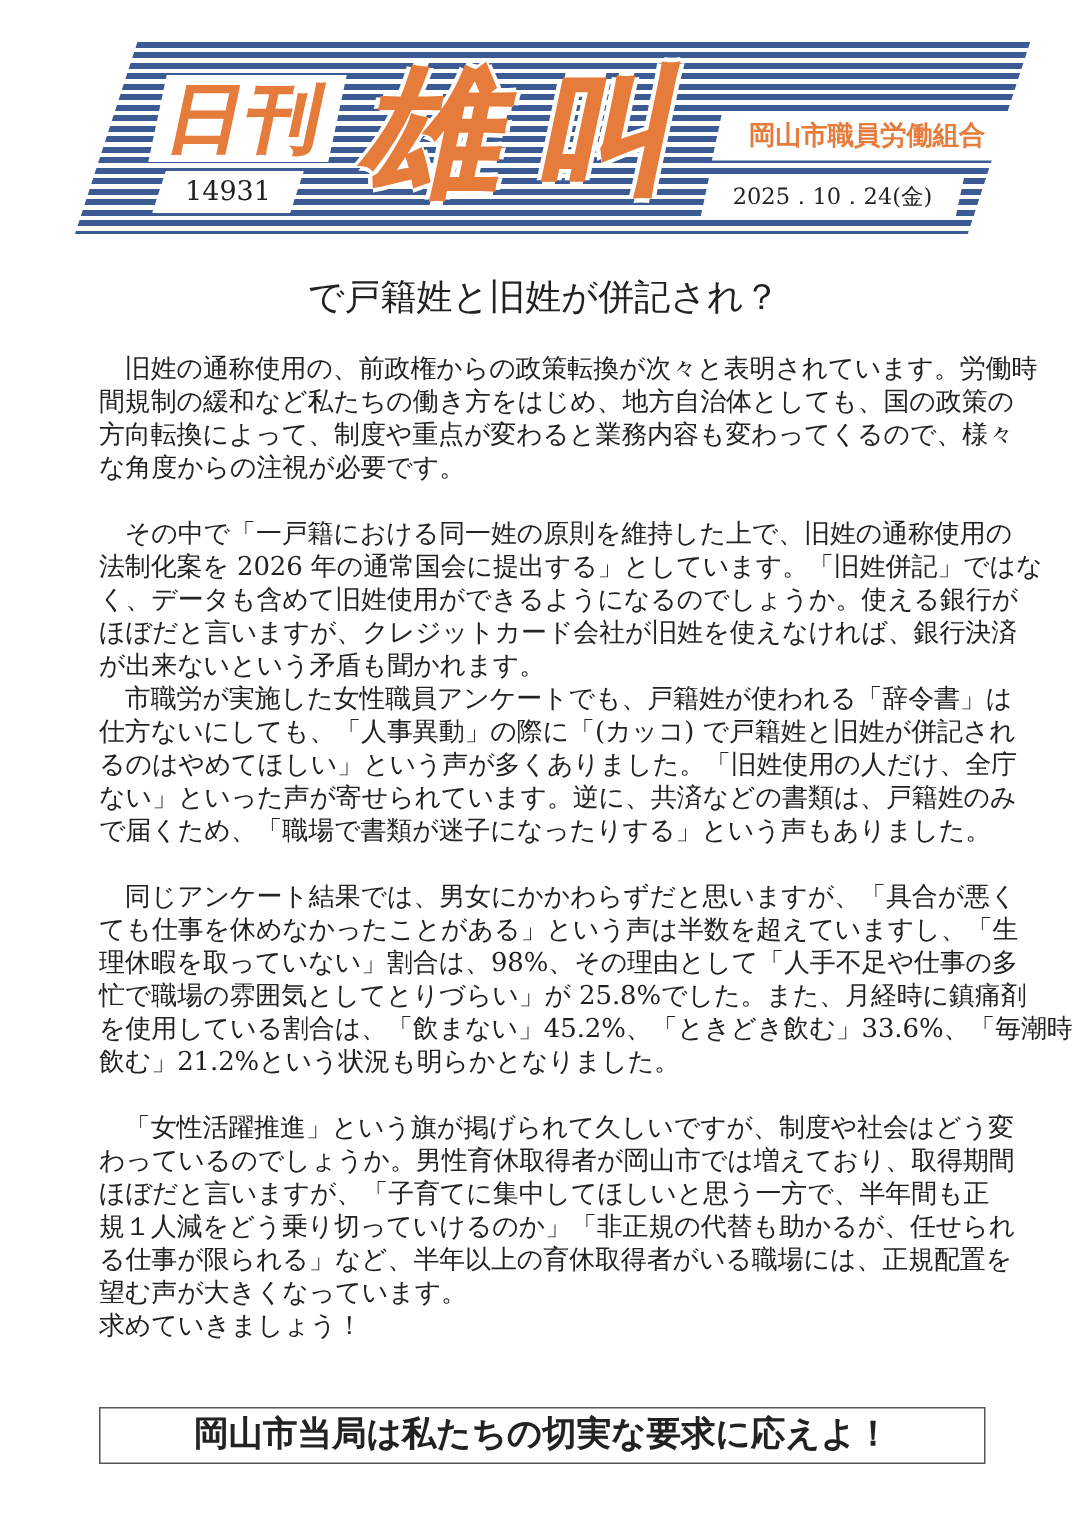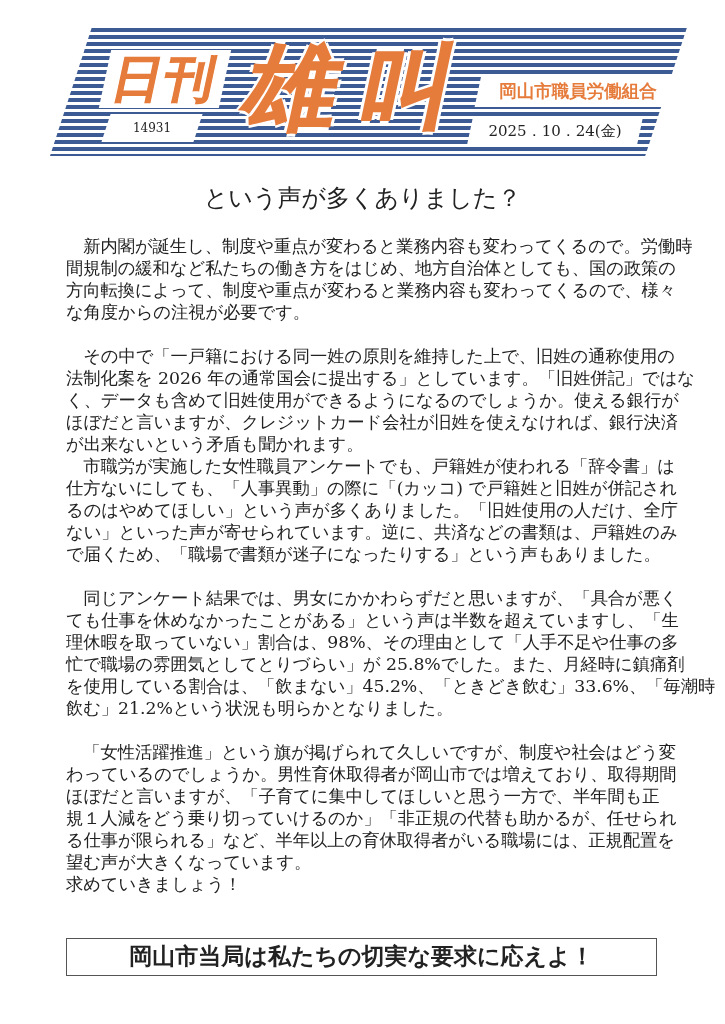--- a/index.html
+++ b/index.html
@@ -39,21 +39,21 @@
       position: absolute; left: 432px; top: 48px; width: 192px; height: 30px;
       font-family: "DejaVu Sans", sans-serif; font-weight: bold; font-size: 17.5px;
       color: #e67c3c; line-height: 30px; text-align: center; letter-spacing: 0px;
     }
     .issue-box {
       position: absolute; left: 56px; top: 86px; width: 92px; height: 28px;
       background: #fff; transform: skewX(-18deg);
     }
     .issue-no {
       position: absolute; left: 56px; top: 86px; width: 92px; height: 28px;
-      font-size: 12px; line-height: 28px; text-align: center; color: #222;
+      font-size: 18px; line-height: 28px; text-align: center; color: #222;
     }
     .date-box {
       position: absolute; left: 420px; top: 90px; width: 170px; height: 26px;
       background: #fff; transform: skewX(-12deg);
     }
     .date-text {
       position: absolute; left: 420px; top: 90px; width: 170px; height: 26px;
       font-size: 15px; line-height: 26px; text-align: center; color: #222;
     }
 
@@ -91,25 +91,25 @@
   <div class="org-box"></div>
   <div class="org-name">岡山市職員労働組合</div>
 
   <div class="issue-box"></div>
   <div class="issue-no">14931</div>
 
   <div class="date-box"></div>
   <div class="date-text">2025．10．24(金)</div>
 </div>
 
-<div class="headline">という声が多くありました？</div>
+<div class="headline">で戸籍姓と旧姓が併記され？</div>
 
 <div class="article">
   <div class="para">
-    <span class="line">　新内閣が誕生し、制度や重点が変わると業務内容も変わってくるので。労働時</span>
+    <span class="line">　旧姓の通称使用の、前政権からの政策転換が次々と表明されています。労働時</span>
     <span class="line">間規制の緩和など私たちの働き方をはじめ、地方自治体としても、国の政策の</span>
     <span class="line">方向転換によって、制度や重点が変わると業務内容も変わってくるので、様々</span>
     <span class="line">な角度からの注視が必要です。</span>
   </div>
   <div class="gap"></div>
 
   <div class="para">
     <span class="line">　その中で「一戸籍における同一姓の原則を維持した上で、旧姓の通称使用の</span>
     <span class="line">法制化案を 2026 年の通常国会に提出する」としています。「旧姓併記」ではな</span>
     <span class="line">く、データも含めて旧姓使用ができるようになるのでしょうか。使える銀行が</span>

